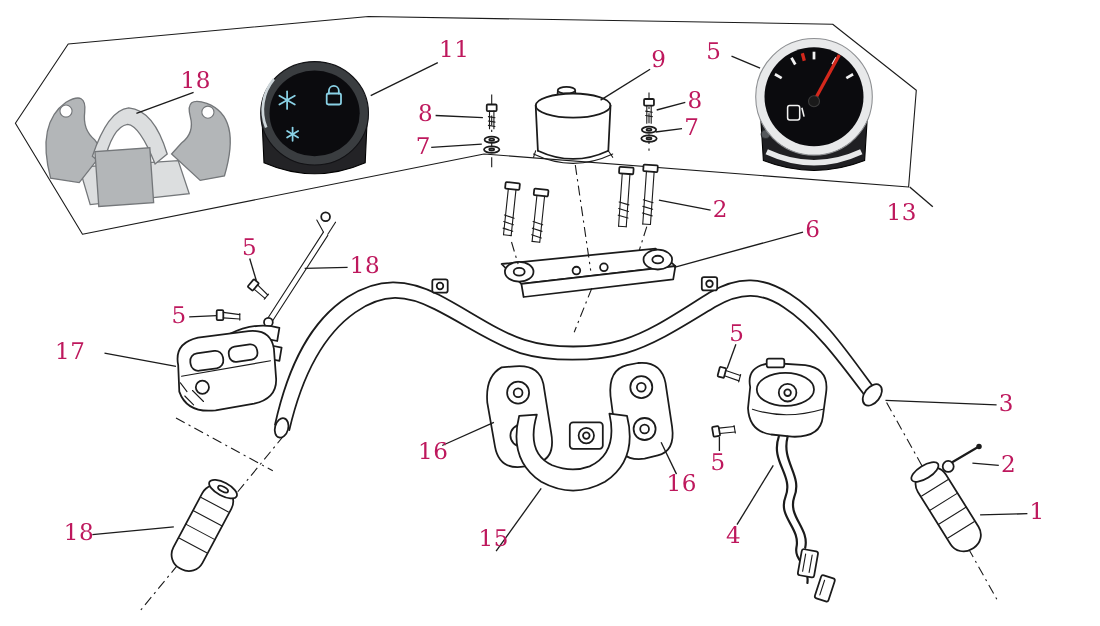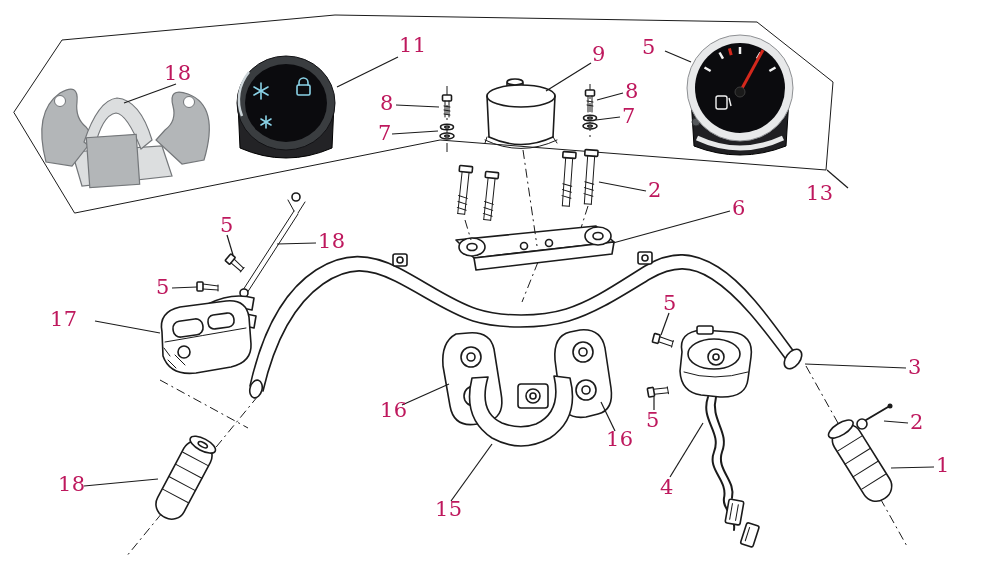--- a/index.html
+++ b/index.html
@@ -360,21 +360,21 @@
   <div class="callout" style="left:642px; top:36px">5</div>
   <div class="callout" style="left:806px; top:182px">13</div>
   <div class="callout" style="left:648px; top:179px">2</div>
   <div class="callout" style="left:732px; top:197px">6</div>
   <div class="callout" style="left:318px; top:230px">18</div>
   <div class="callout" style="left:220px; top:214px">5</div>
   <div class="callout" style="left:156px; top:276px">5</div>
   <div class="callout" style="left:50px;  top:308px">17</div>
   <div class="callout" style="left:380px; top:399px">16</div>
   <div class="callout" style="left:606px; top:428px">16</div>
-  <div class="callout" style="left:435px; top:498px">15</div>
+  <div class="callout" style="left:435px; top:478px">15</div>
   <div class="callout" style="left:663px; top:292px">5</div>
   <div class="callout" style="left:646px; top:409px">5</div>
   <div class="callout" style="left:660px; top:476px">4</div>
   <div class="callout" style="left:58px;  top:473px">18</div>
   <div class="callout" style="left:908px; top:356px">3</div>
   <div class="callout" style="left:910px; top:411px">2</div>
   <div class="callout" style="left:936px; top:454px">1</div>
 
 </div>
 

